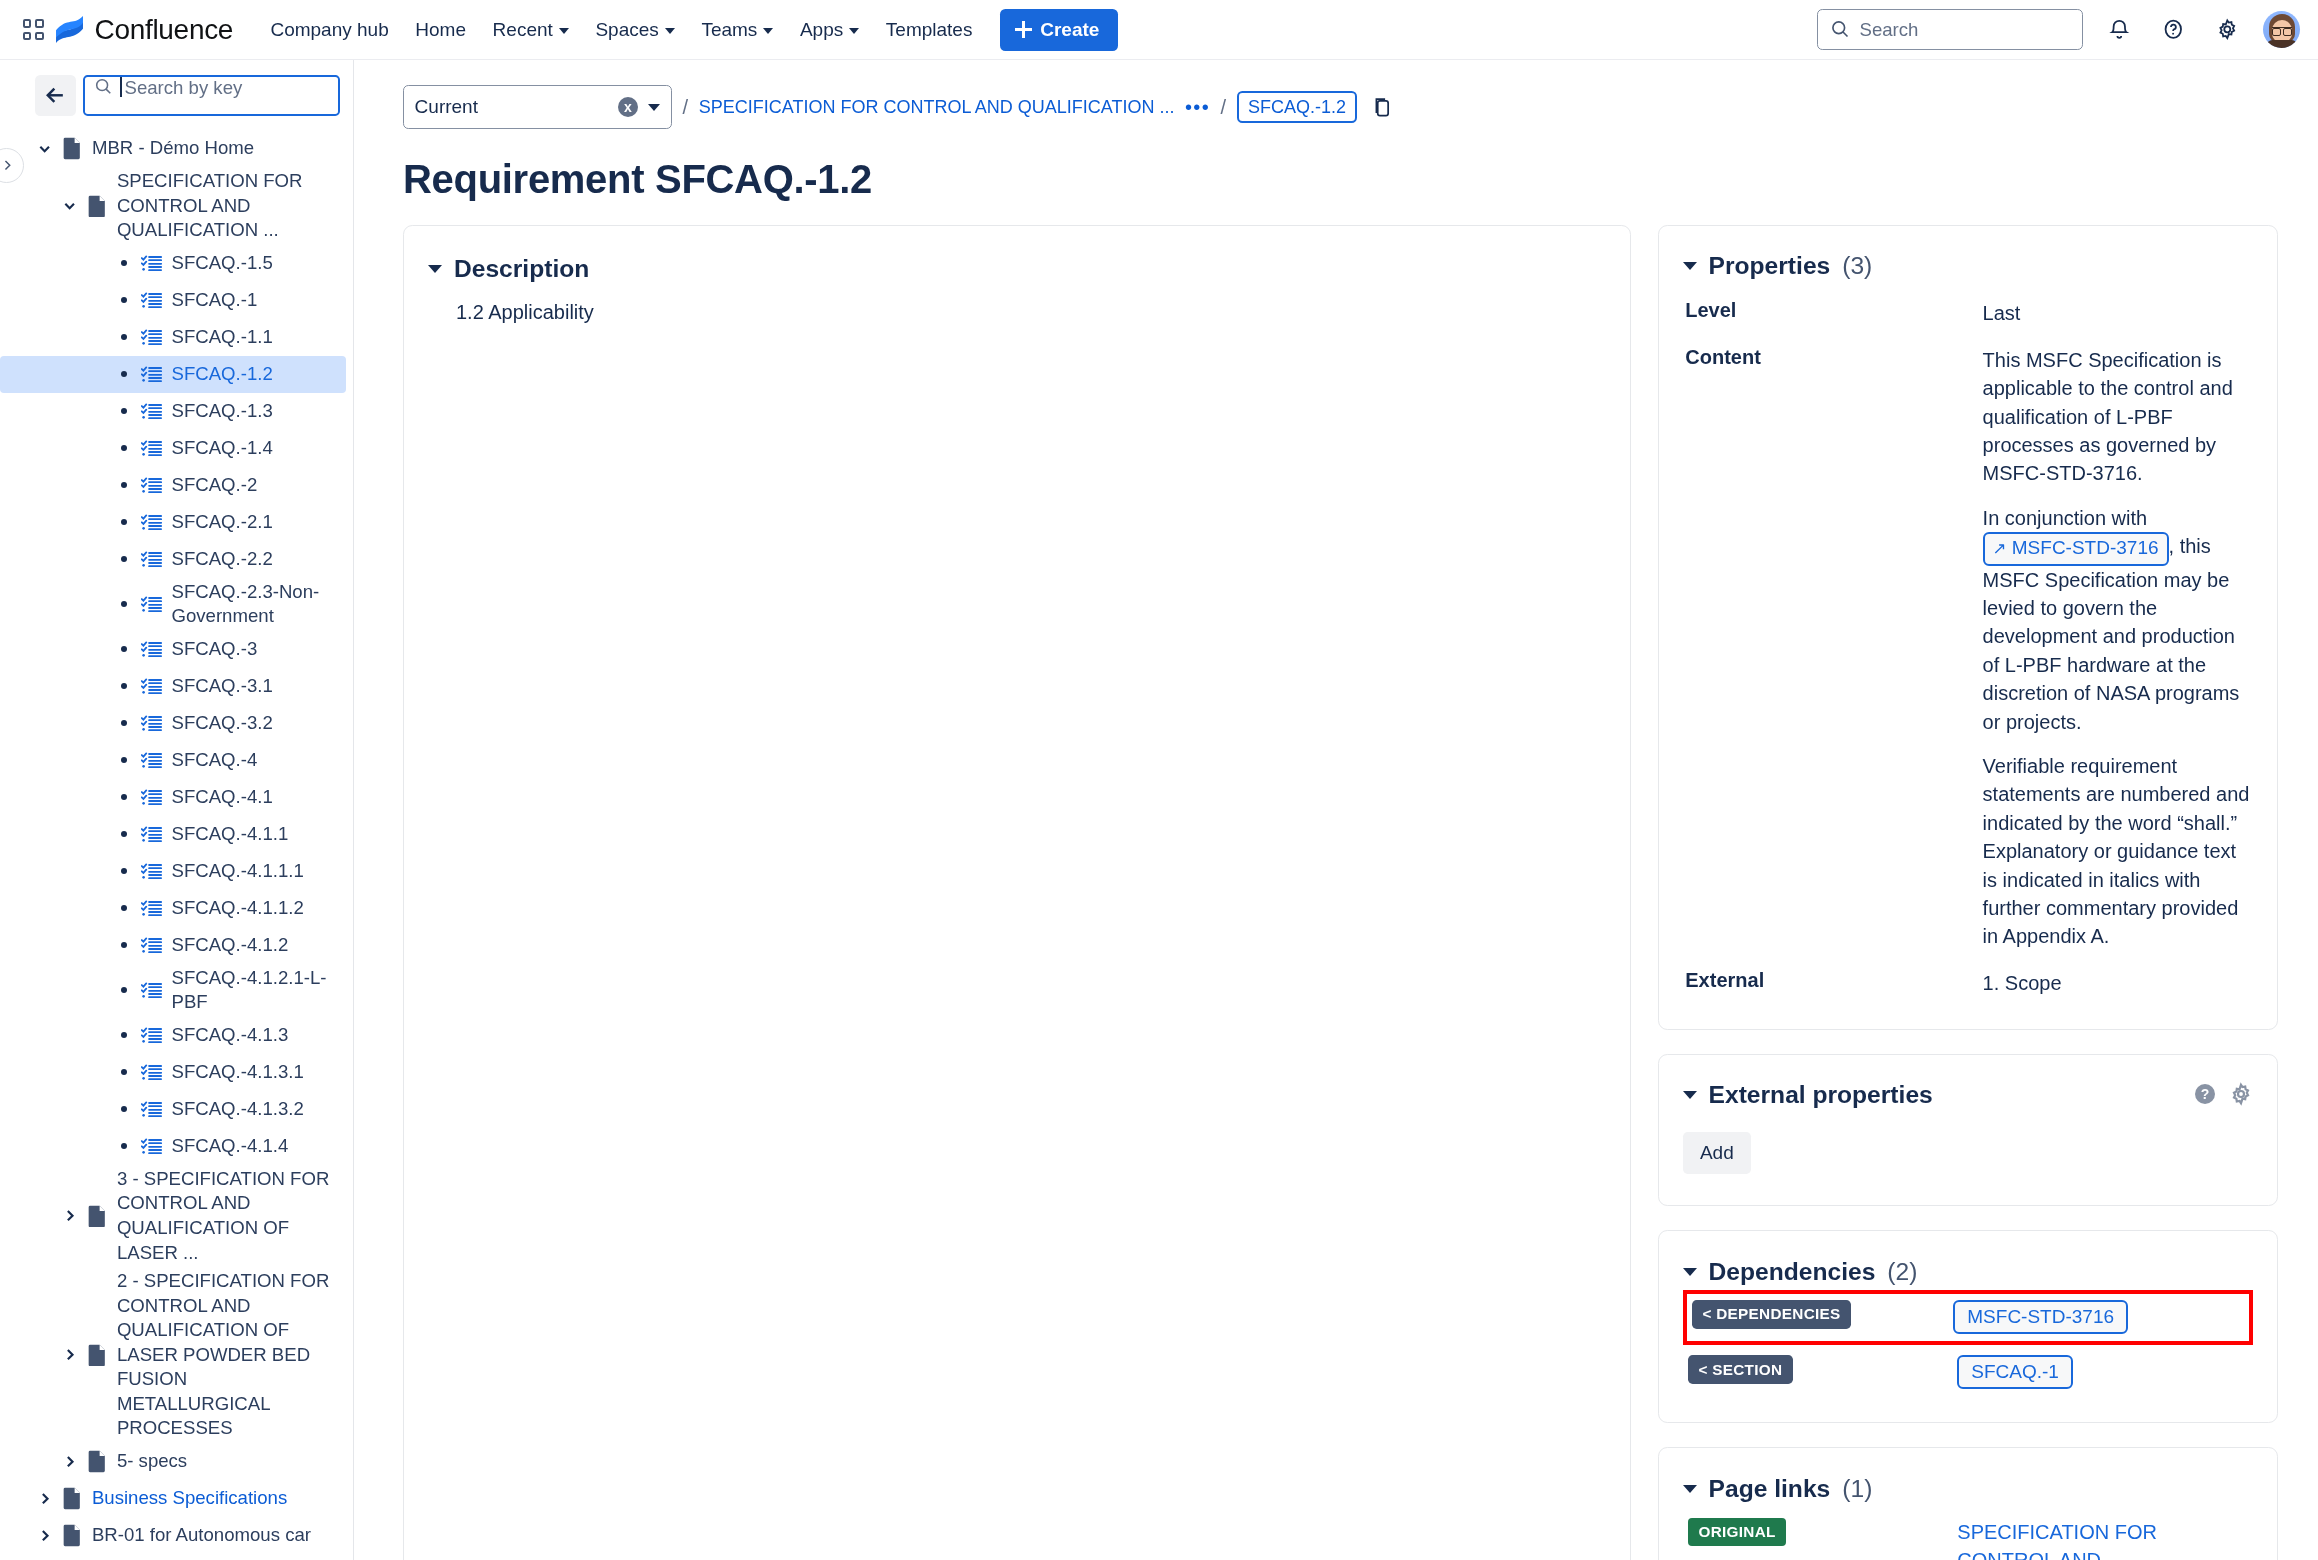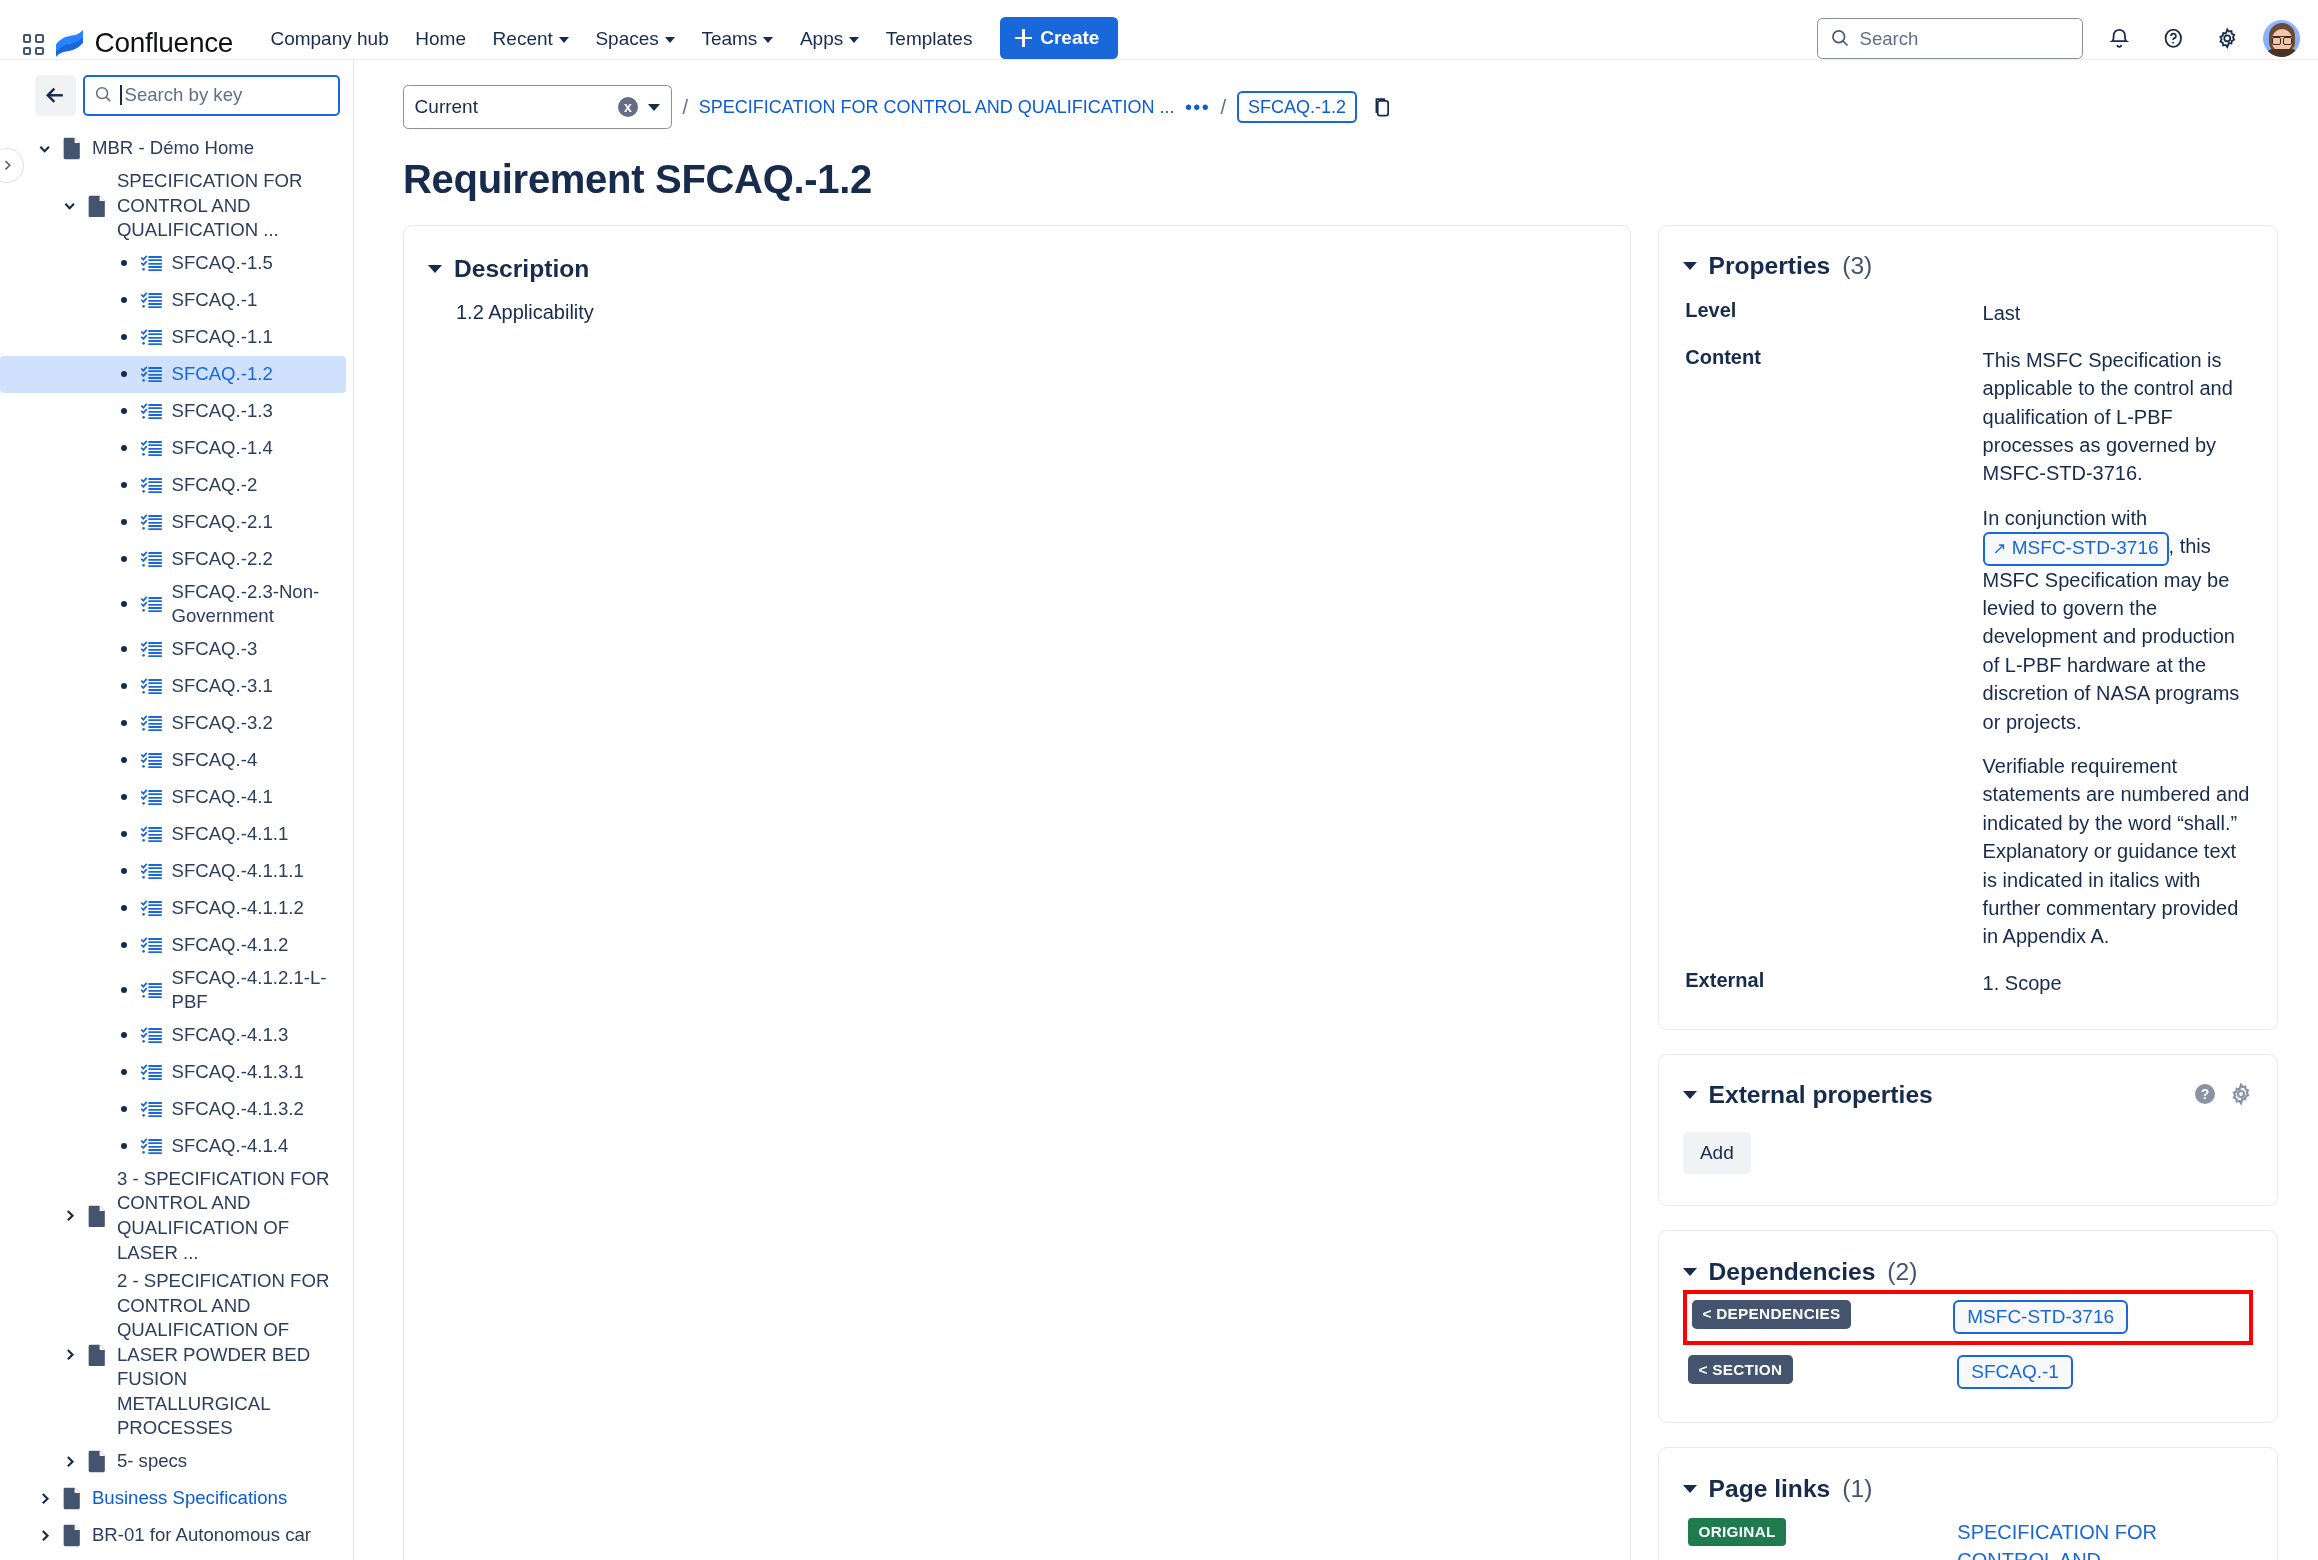--- a/index.html
+++ b/index.html
@@ -9,21 +9,21 @@
     background: #ffffff;
     font-family: "Liberation Sans", sans-serif;
     color: #172B4D;
     overflow: hidden;
   }
 
   
   .topnav {
     position: absolute; top: 0; left: 0;
     width: 2319px; height: 60px;
-    display: flex; align-items: flex-end;
+    display: flex; align-items: center;
     background: #ffffff;
     border-bottom: 1.3px solid #ebecf0;
     padding: 0 18.6px;
   }
   .appswitcher {
     width: 29px; height: 29px;
     display: flex; align-items: center; justify-content: center;
     margin-right: 6.6px; cursor: pointer;
   }
   .appswitcher .grid {
@@ -132,21 +132,21 @@
     padding: 14.6px 13.3px 0 35px;
   }
   .backbtn {
     width: 41px; height: 41px; border-radius: 5.3px;
     background: #F1F2F4; display:flex; align-items:center; justify-content:center;
     cursor: pointer; flex: 0 0 auto;
   }
   .keysearch {
     flex: 1; height: 41px;
     border: 2.7px solid #1868DB; border-radius: 4.7px;
-    display: flex; align-items: center; gap: 8px; padding: 0 9.3px;
+    display: flex; align-items: flex-start; gap: 8px; padding: 0 9.3px;
     cursor: text;
   }
   .keysearch .ph { font-size: 18.6px; color: #626F86; }
   .caret {
     display:inline-block; width:1.3px; height:20px; background:#172B4D;
     margin-right:-5.3px;
   }
 
   .tree { padding: 14.6px 0 0 0; }
   .tnode {

